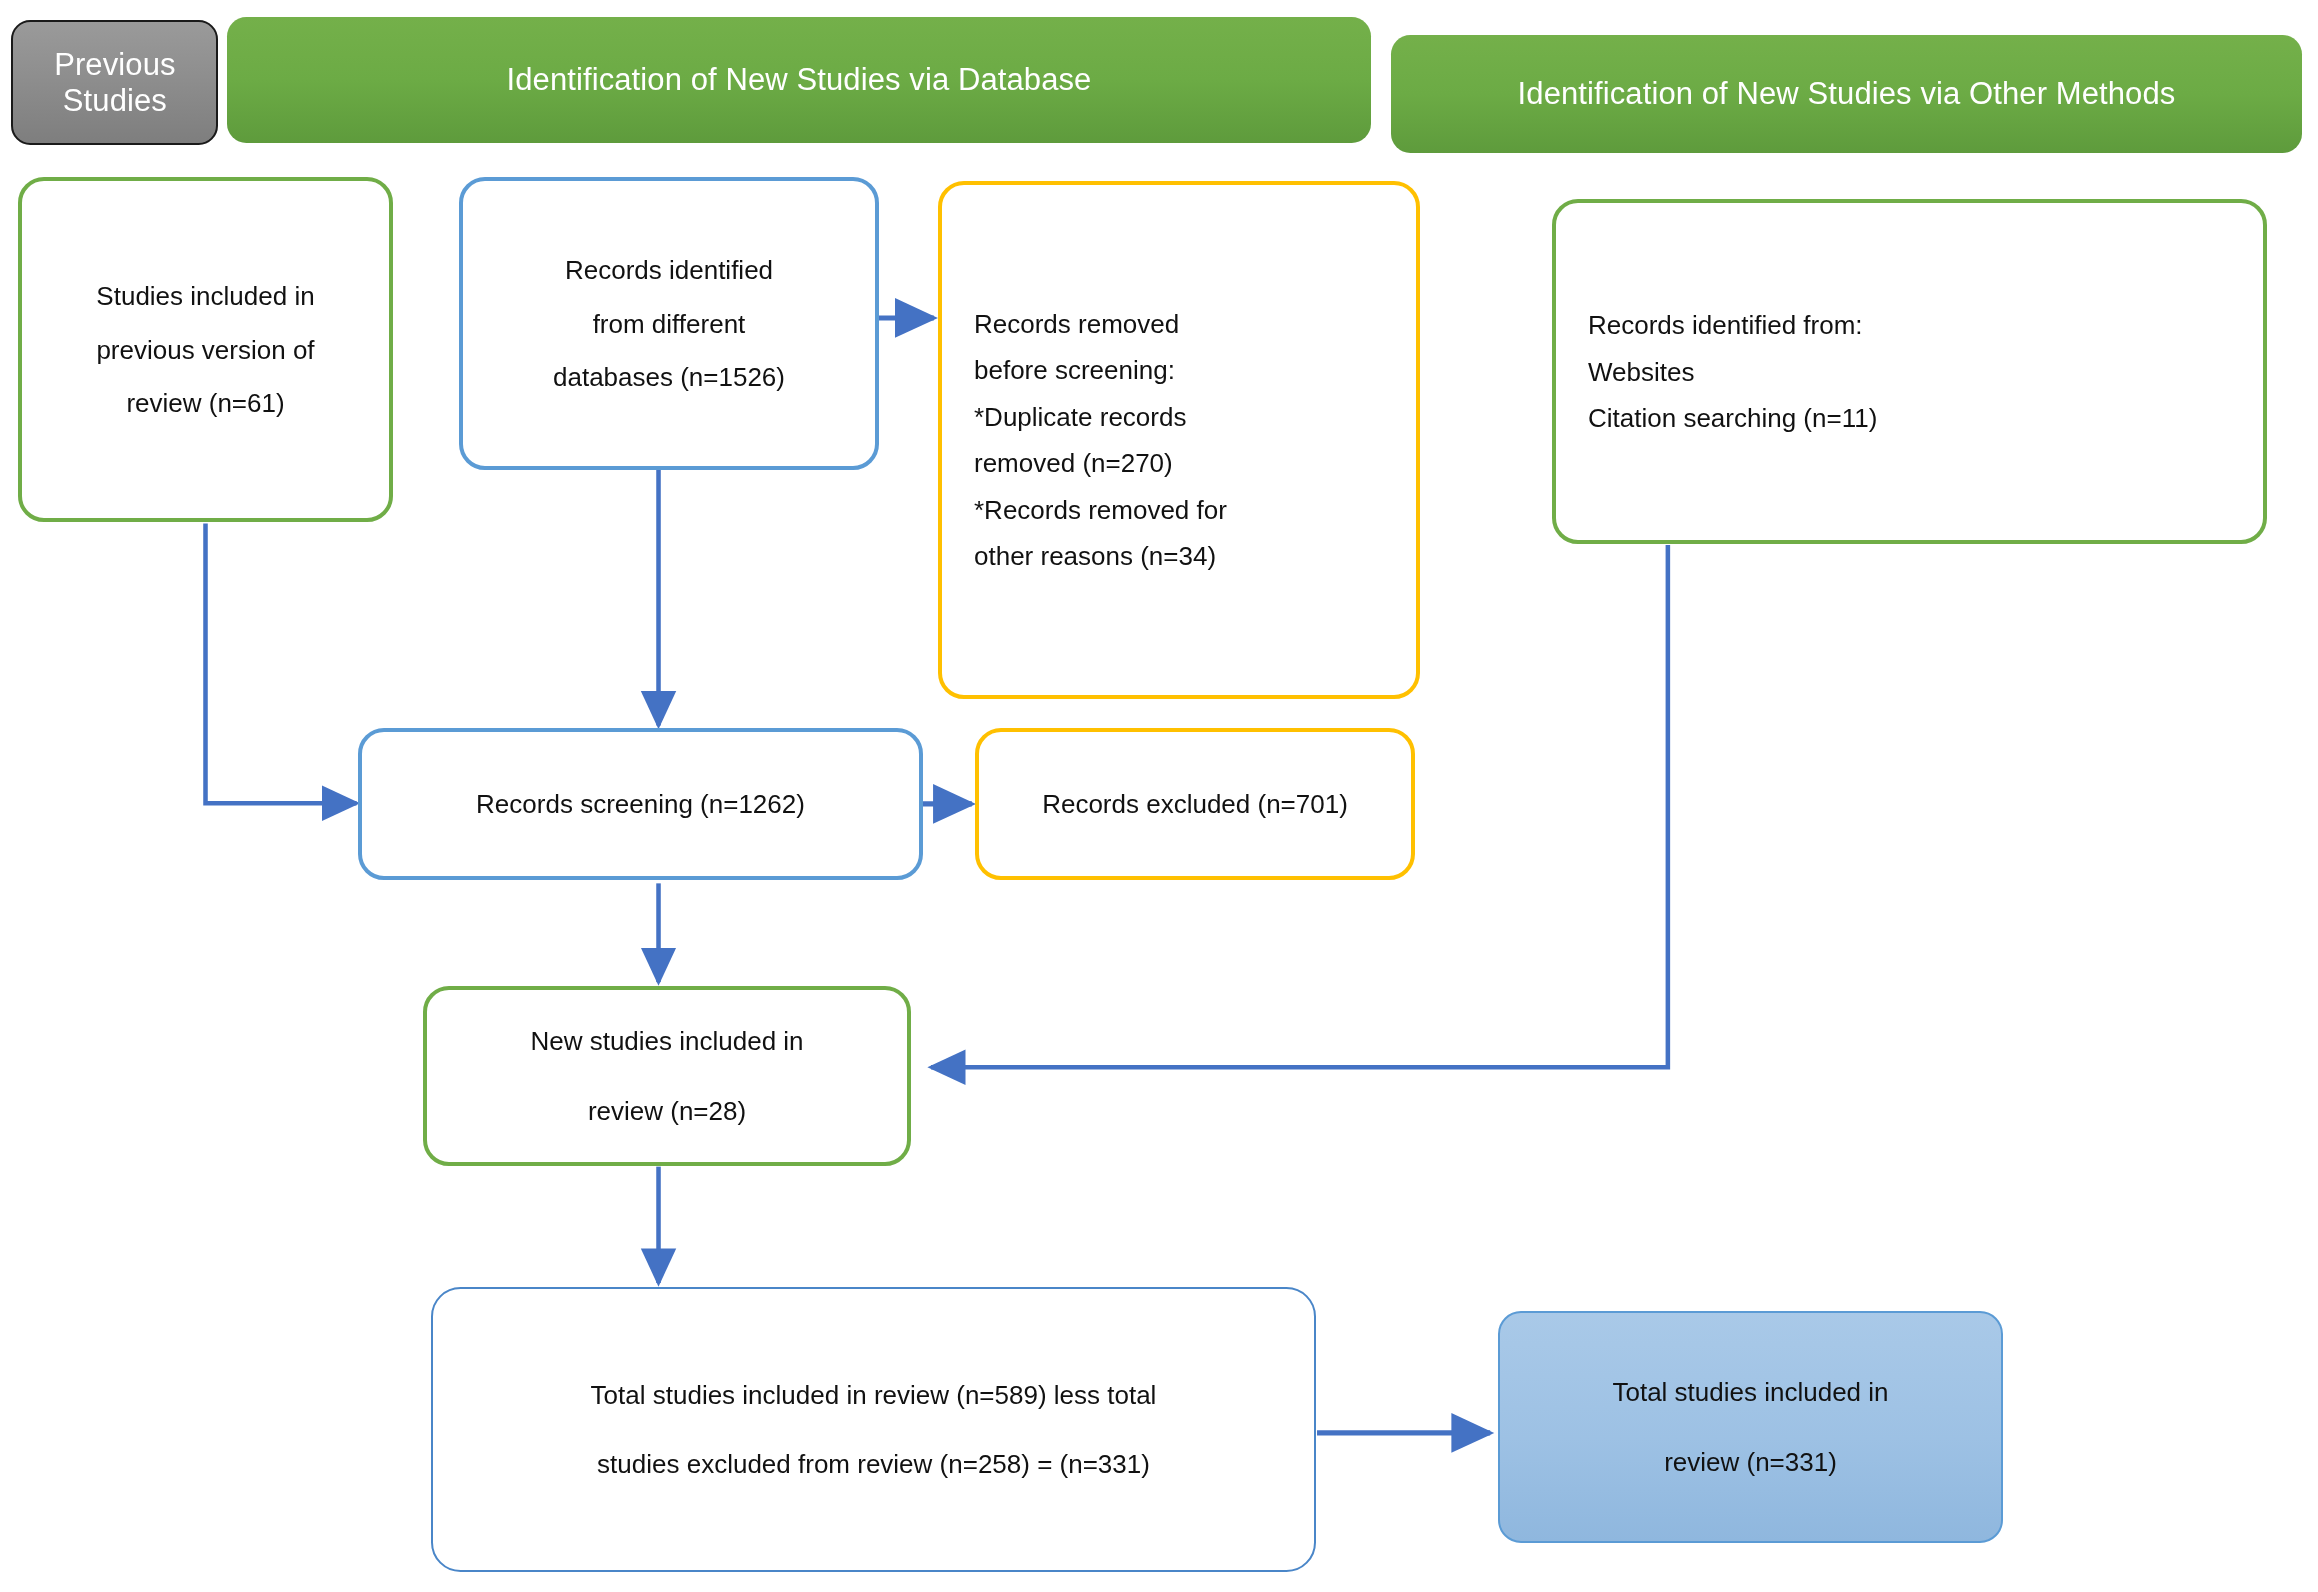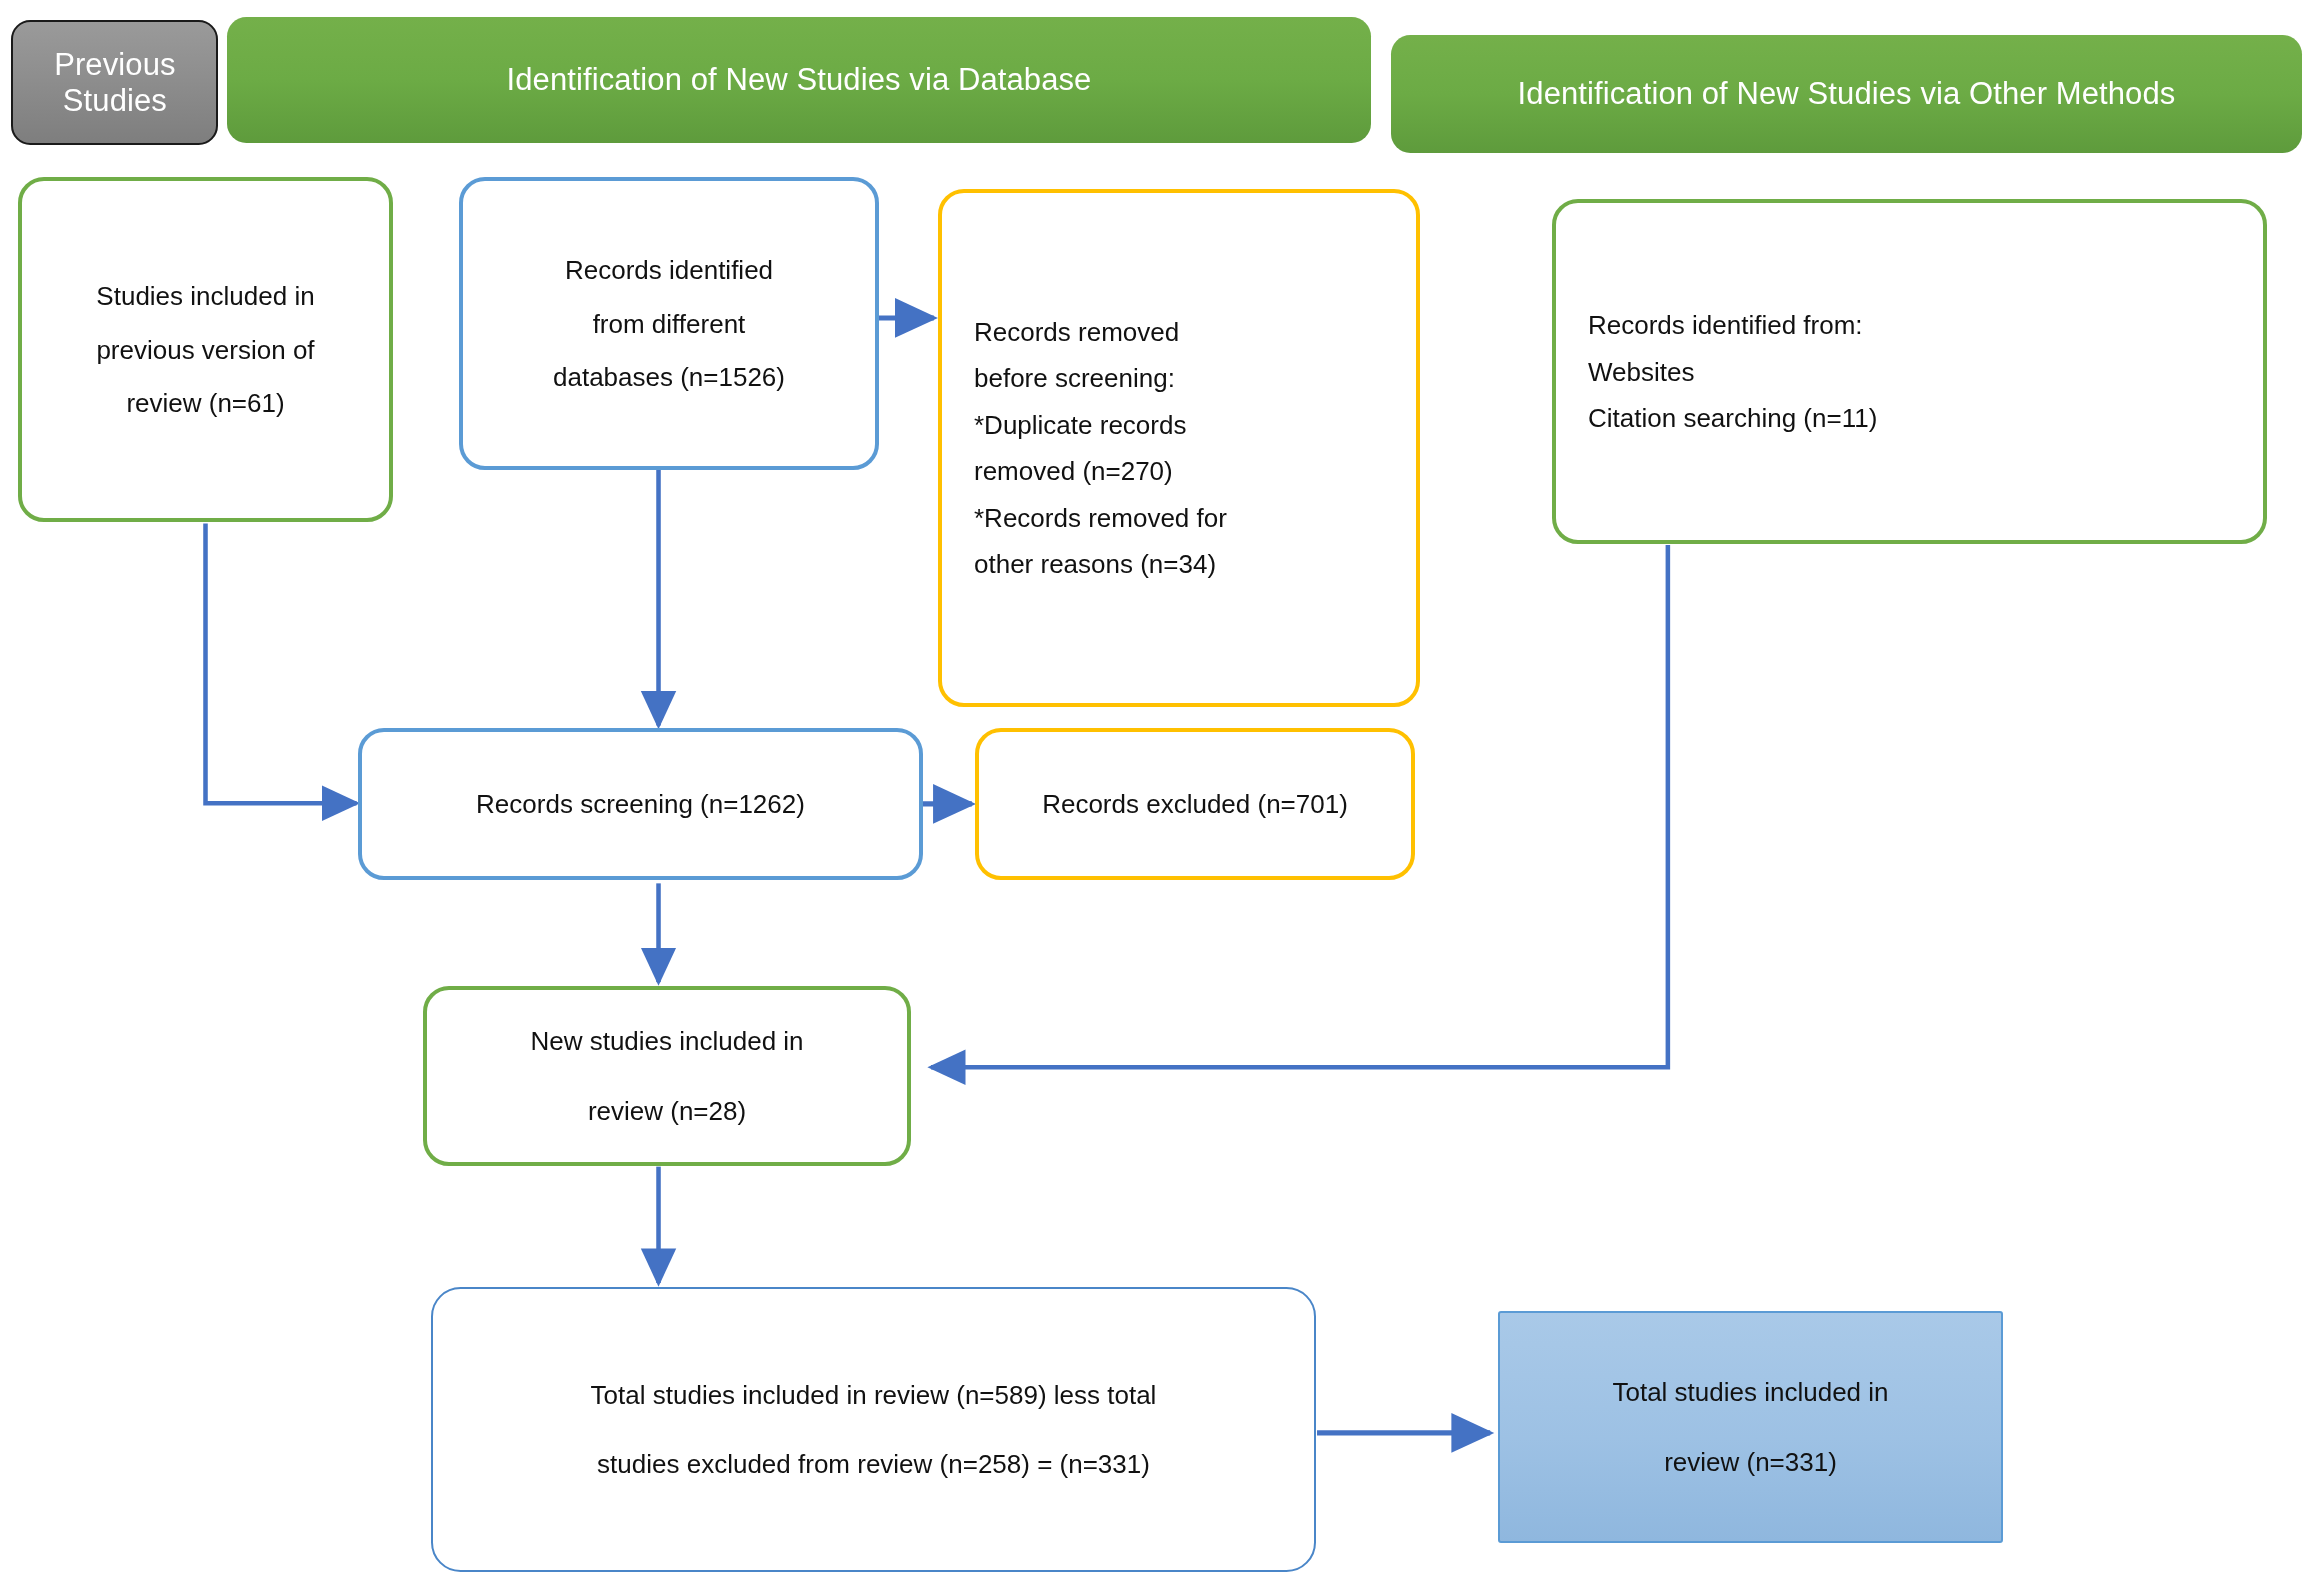--- a/index.html
+++ b/index.html
@@ -74,21 +74,21 @@
   .node.lines1 .ln { margin: 0; }
   .node.lines5 .ln { margin: 10.2px 0; }
 
   .b-green  { border: 4px solid #70ad47; }
   .b-blue   { border: 4px solid #5b9bd5; }
   .b-orange { border: 4px solid #ffc000; }
   .b-thin-blue { border: 2.8px solid #4a86c8; align-items: flex-end; }
   .fill-blue {
     border: 2.3px solid #5b9bd5;
     background: linear-gradient(180deg,#a9c9e8 0%, #9dc1e4 55%, #8fb7de 100%);
-    border-radius: 3px;
+    border-radius: 23px;
   }
   .left-align .ln { text-align: left; padding-left: 32px; }
 </style>
 </head>
 <body>
 
 <div id="stage">
 
   <svg id="svg-layer" viewBox="0 0 4085 2806" xmlns="http://www.w3.org/2000/svg">
     <defs>
@@ -131,21 +131,21 @@
     <span class="ln">previous version of</span>
     <span class="ln">review (n=61)</span>
   </div>
 
   <div class="node b-blue lines3" style="left:459px; top:177px; width:420px; height:293px;">
     <span class="ln">Records identified</span>
     <span class="ln">from different</span>
     <span class="ln">databases (n=1526)</span>
   </div>
 
-  <div class="node b-orange lines5 left-align" style="left:938px; top:189px; width:482px; height:518px;">
+  <div class="node b-orange lines5 left-align" style="left:938px; top:181px; width:482px; height:518px;">
     <span class="ln center-line">Records removed</span>
     <span class="ln center-line">before screening:</span>
     <span class="ln">*Duplicate records</span>
     <span class="ln">removed (n=270)</span>
     <span class="ln">*Records removed for</span>
     <span class="ln">other reasons (n=34)</span>
   </div>
 
   <div class="node b-green lines5 left-align" style="left:1552px; top:199px; width:715px; height:345px;">
     <span class="ln center-line">Records identified from:</span>

